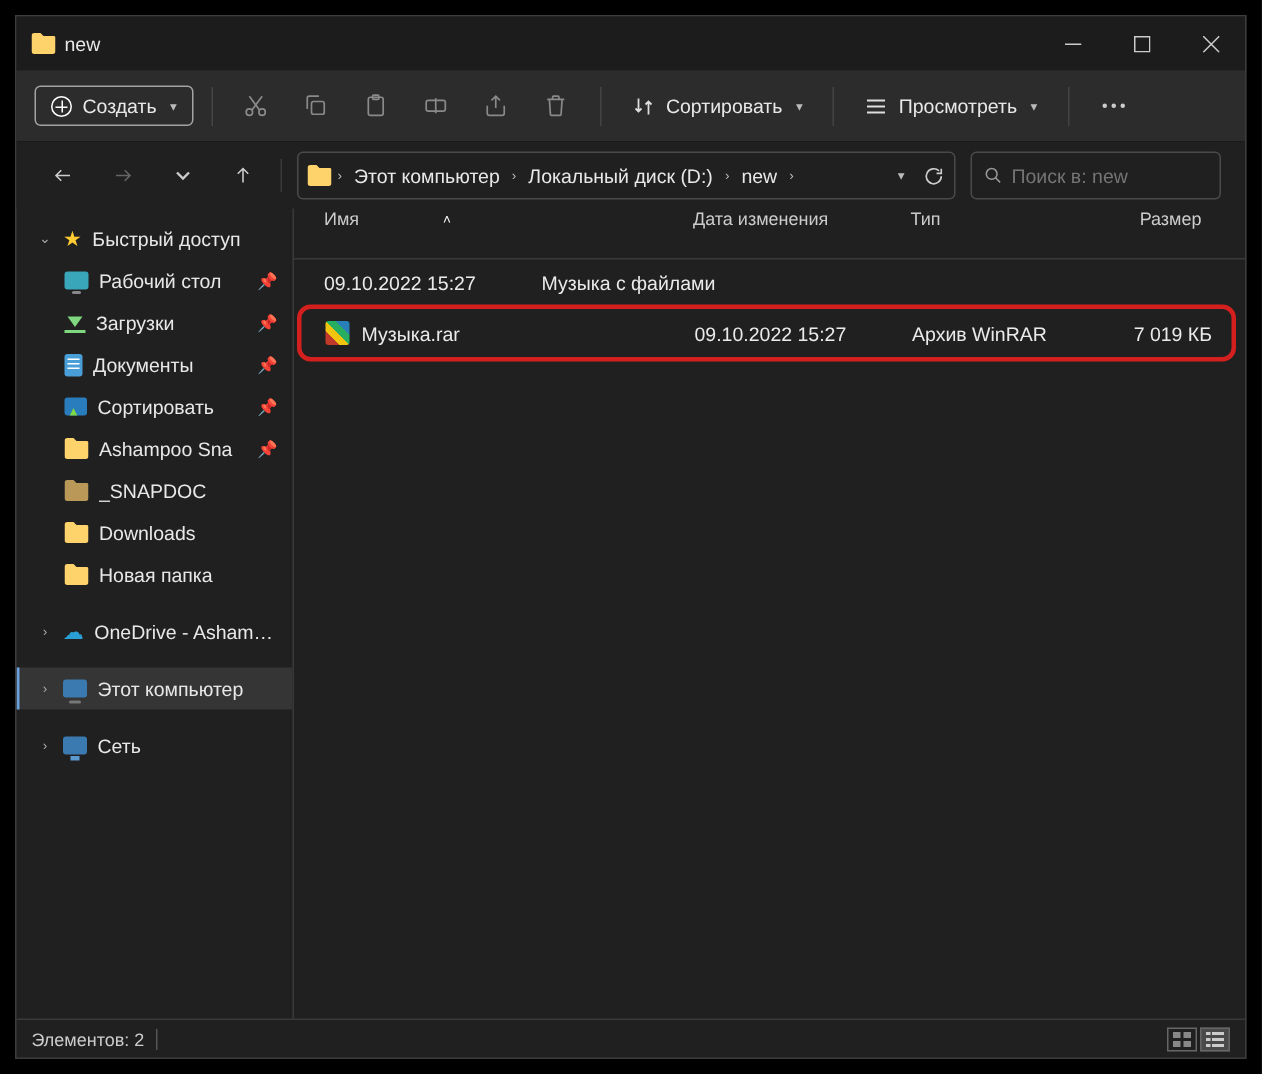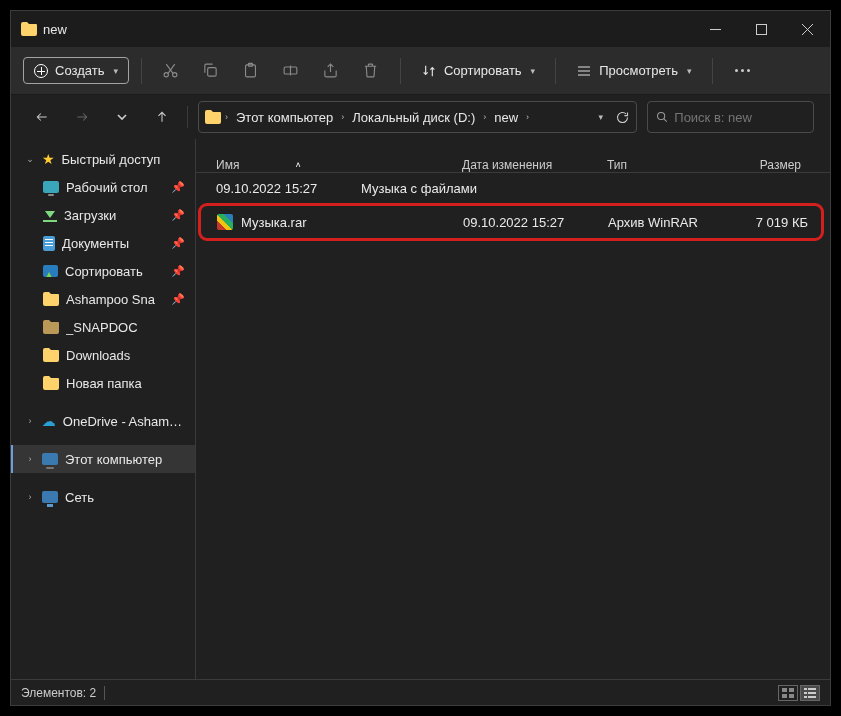--- a/index.html
+++ b/index.html
@@ -60,21 +60,21 @@
   .ic-image{width:15px;height:12px;background:#2a7dbd;border-radius:2px;position:relative;overflow:hidden;}
   .ic-image::after{content:"";position:absolute;bottom:-3px;left:2px;width:0;height:0;border-left:4px solid transparent;border-right:4px solid transparent;border-bottom:8px solid #7fd846;}
   .ic-onedrive{color:#2a9fd6;font-size:14px;}
   .ic-pc{width:16px;height:12px;background:#3a7ab0;border-radius:2px;position:relative;}
   .ic-pc::after{content:"";position:absolute;bottom:-4px;left:4px;width:8px;height:2px;background:#777;border-radius:1px;}
   .ic-net{width:16px;height:12px;background:#3a7ab0;border-radius:2px;position:relative;}
   .ic-net::after{content:"";position:absolute;bottom:-4px;left:5px;width:6px;height:3px;background:#5a9ad0;}
   .ic-rar{width:16px;height:16px;background:linear-gradient(45deg,#c0392b 0 30%,#f1c40f 30% 50%,#27ae60 50% 70%,#2980b9 70% 100%);border-radius:2px;}
   
   .filepane { flex: 1; display: flex; flex-direction: column; min-width: 0; }
-  .colheader { height: 34px; display: flex; align-items: flex-end; border-bottom: 1px solid #3a3a3a; font-size: 12px; color: #ccc; padding-left: 12px; }
+  .colheader { height: 34px; display: flex; align-items: flex-start; border-bottom: 1px solid #3a3a3a; font-size: 12px; color: #ccc; padding-left: 12px; }
   .col { padding: 0 8px; }
   .col.name { flex: 0 0 246px; display:flex; align-items:center; gap:8px;}
   .col.date { flex: 0 0 145px; }
   .col.type { flex: 0 0 134px; }
   .col.size { flex: 0 0 76px; text-align: right; }
   .sort-arrow{font-size:9px;color:#fff;margin-left:48px;}
   .rows { flex: 1; overflow: auto; }
   .row { height: 30px; display: flex; align-items: center; padding-left: 12px; font-size: 13px; color: #eaeaea; }
   .row .col.name { display: flex; align-items: center; gap: 8px; }
   .row.highlighted { border: 3px solid #d3201f; border-radius: 9px; height: 38px; margin:0 6px 0 2px; padding-left:8px;}

